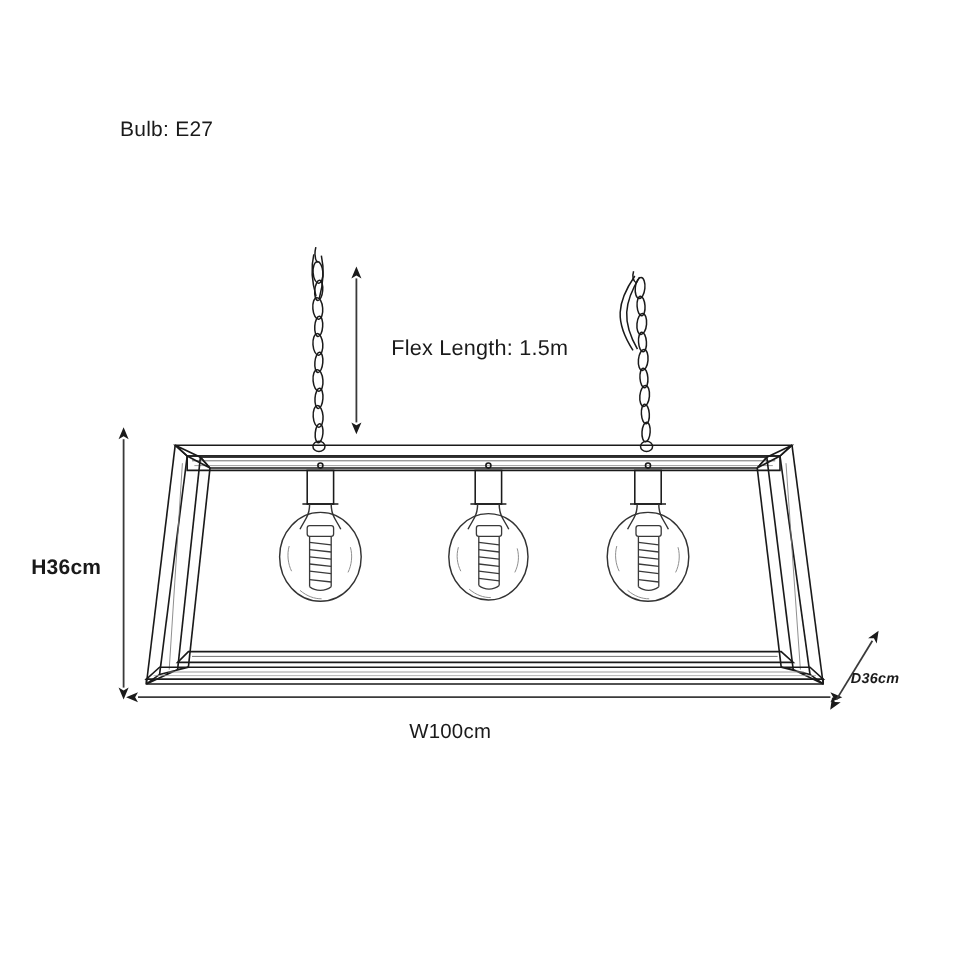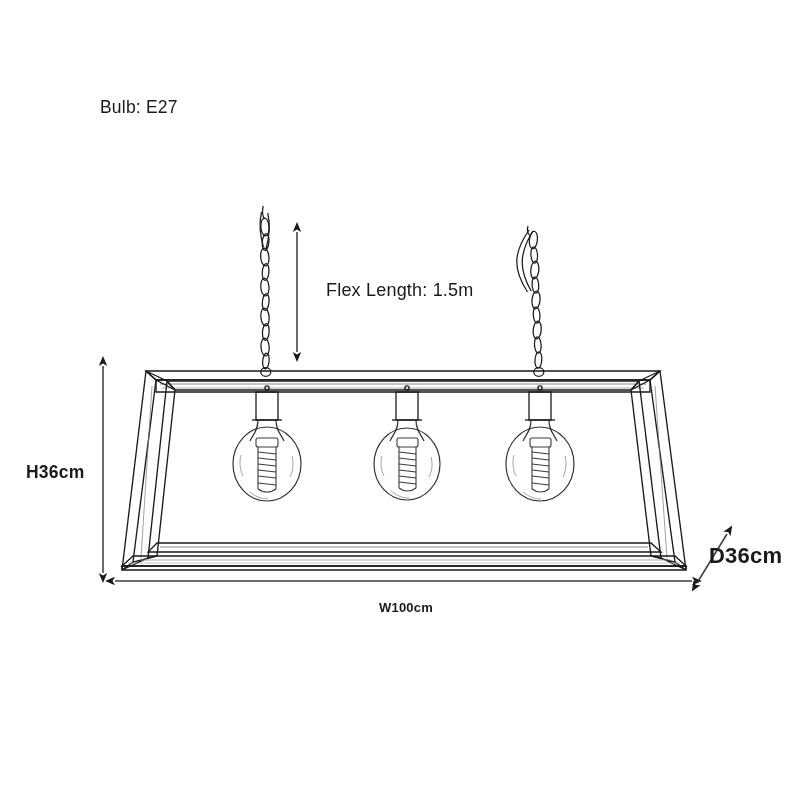--- a/index.html
+++ b/index.html
@@ -31,22 +31,22 @@
     font-family: "Liberation Sans", sans-serif;
     font-size: 17px;
     font-weight: 700;
     letter-spacing: 0.2px;
     white-space: nowrap;
     line-height: 1;
   }
   #label-bulb   { left: 100px; top: 99px;  font-weight: 400; font-size: 17.5px; }
   #label-flex   { left: 326px; top: 281px; font-weight: 400; font-size: 18px; }
   #label-height { left: 26px;  top: 464px; font-weight: 700; font-size: 17.5px; }
-  #label-width  { left: 379px; top: 601px; font-weight: 700; font-size: 13px; }
-  #label-depth  { left: 709px; top: 545px; font-weight: 700; font-size: 22px; }
+  #label-width  { left: 341px; top: 601px; font-weight: 400; font-size: 17px; }
+  #label-depth  { left: 709px; top: 559px; font-weight: 700; font-size: 12px; font-style: italic; }
 </style>
 </head>
 <body>
 
 <div id="drawing-root">
 
   <svg id="drawing-svg" viewBox="0 0 800 800">
     <defs>
       <marker id="arrowStart" markerWidth="9" markerHeight="9" refX="7.2" refY="3.2" orient="auto" markerUnits="strokeWidth">
         <path d="M7.2,0.4 L0.6,3.2 L7.2,6.0 L5.6,3.2 Z" fill="#1a1a1a"></path>

